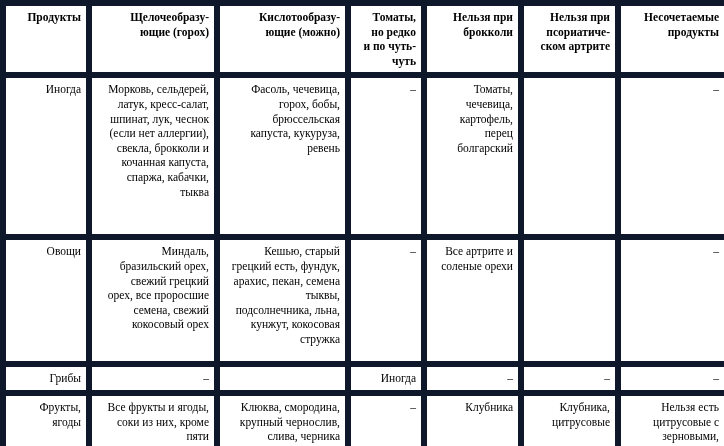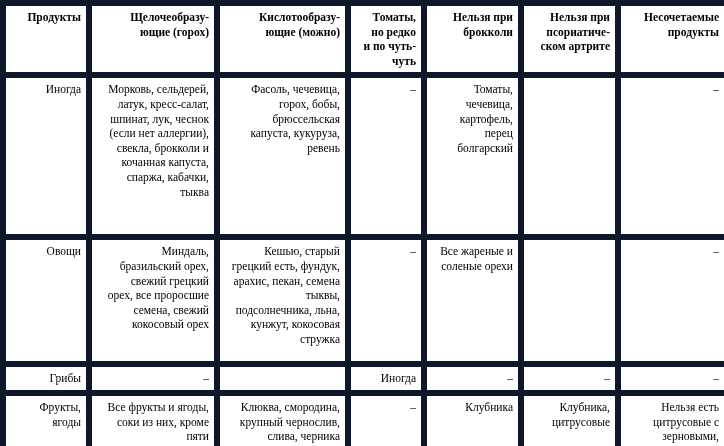--- a/index.html
+++ b/index.html
@@ -83,21 +83,21 @@
       <td>–</td>
       <td>Томаты, чечевица, картофель, перец болгарский</td>
       <td></td>
       <td>–</td>
     </tr>
     <tr class="row-nuts">
       <td>Овощи</td>
       <td>Миндаль, бразильский орех, свежий грецкий орех, все проросшие семена, свежий кокосовый орех</td>
       <td>Кешью, старый грецкий есть, фундук, арахис, пекан, семена тыквы, подсолнечника, льна, кунжут, кокосовая стружка</td>
       <td>–</td>
-      <td>Все жареные и соленые орехи</td>
+      <td>Все артрите и соленые орехи</td>
       <td></td>
       <td>–</td>
     </tr>
     <tr class="row-mush">
       <td>Грибы</td>
       <td>–</td>
       <td></td>
       <td>Иногда</td>
       <td>–</td>
       <td>–</td>

